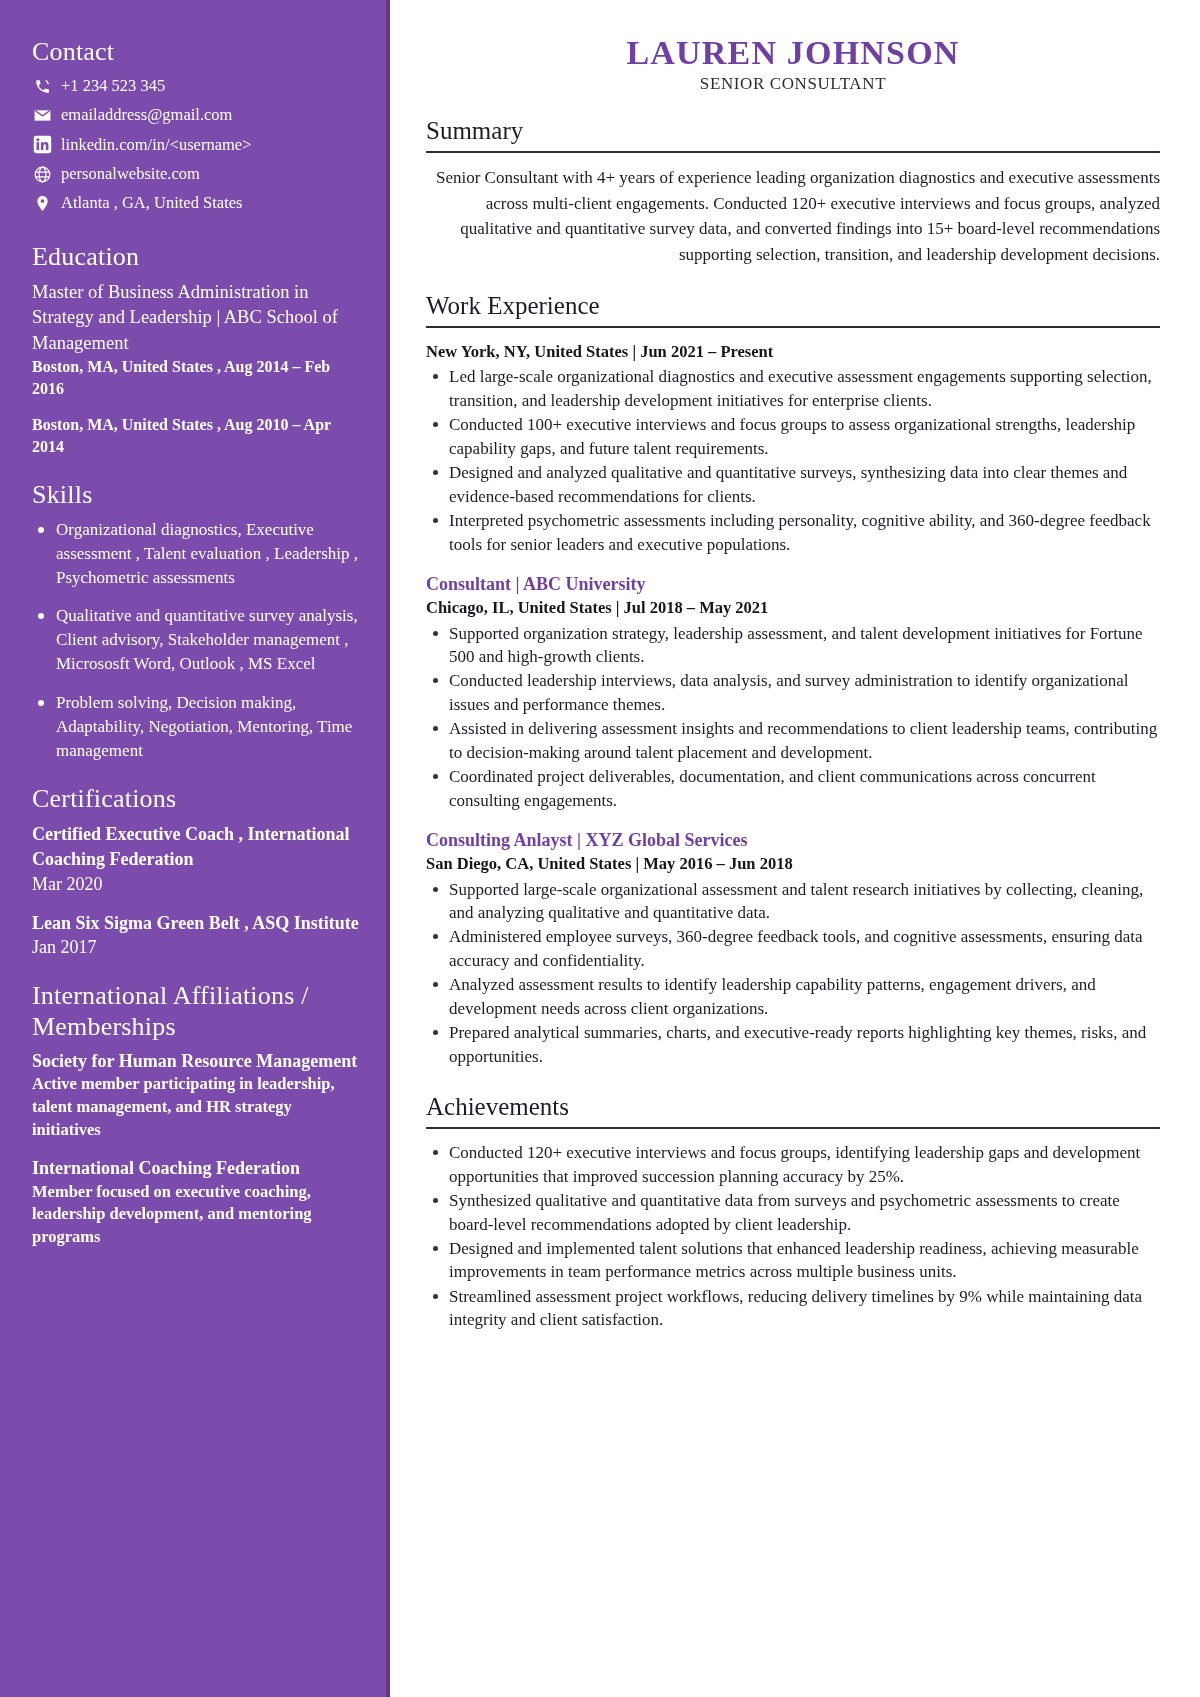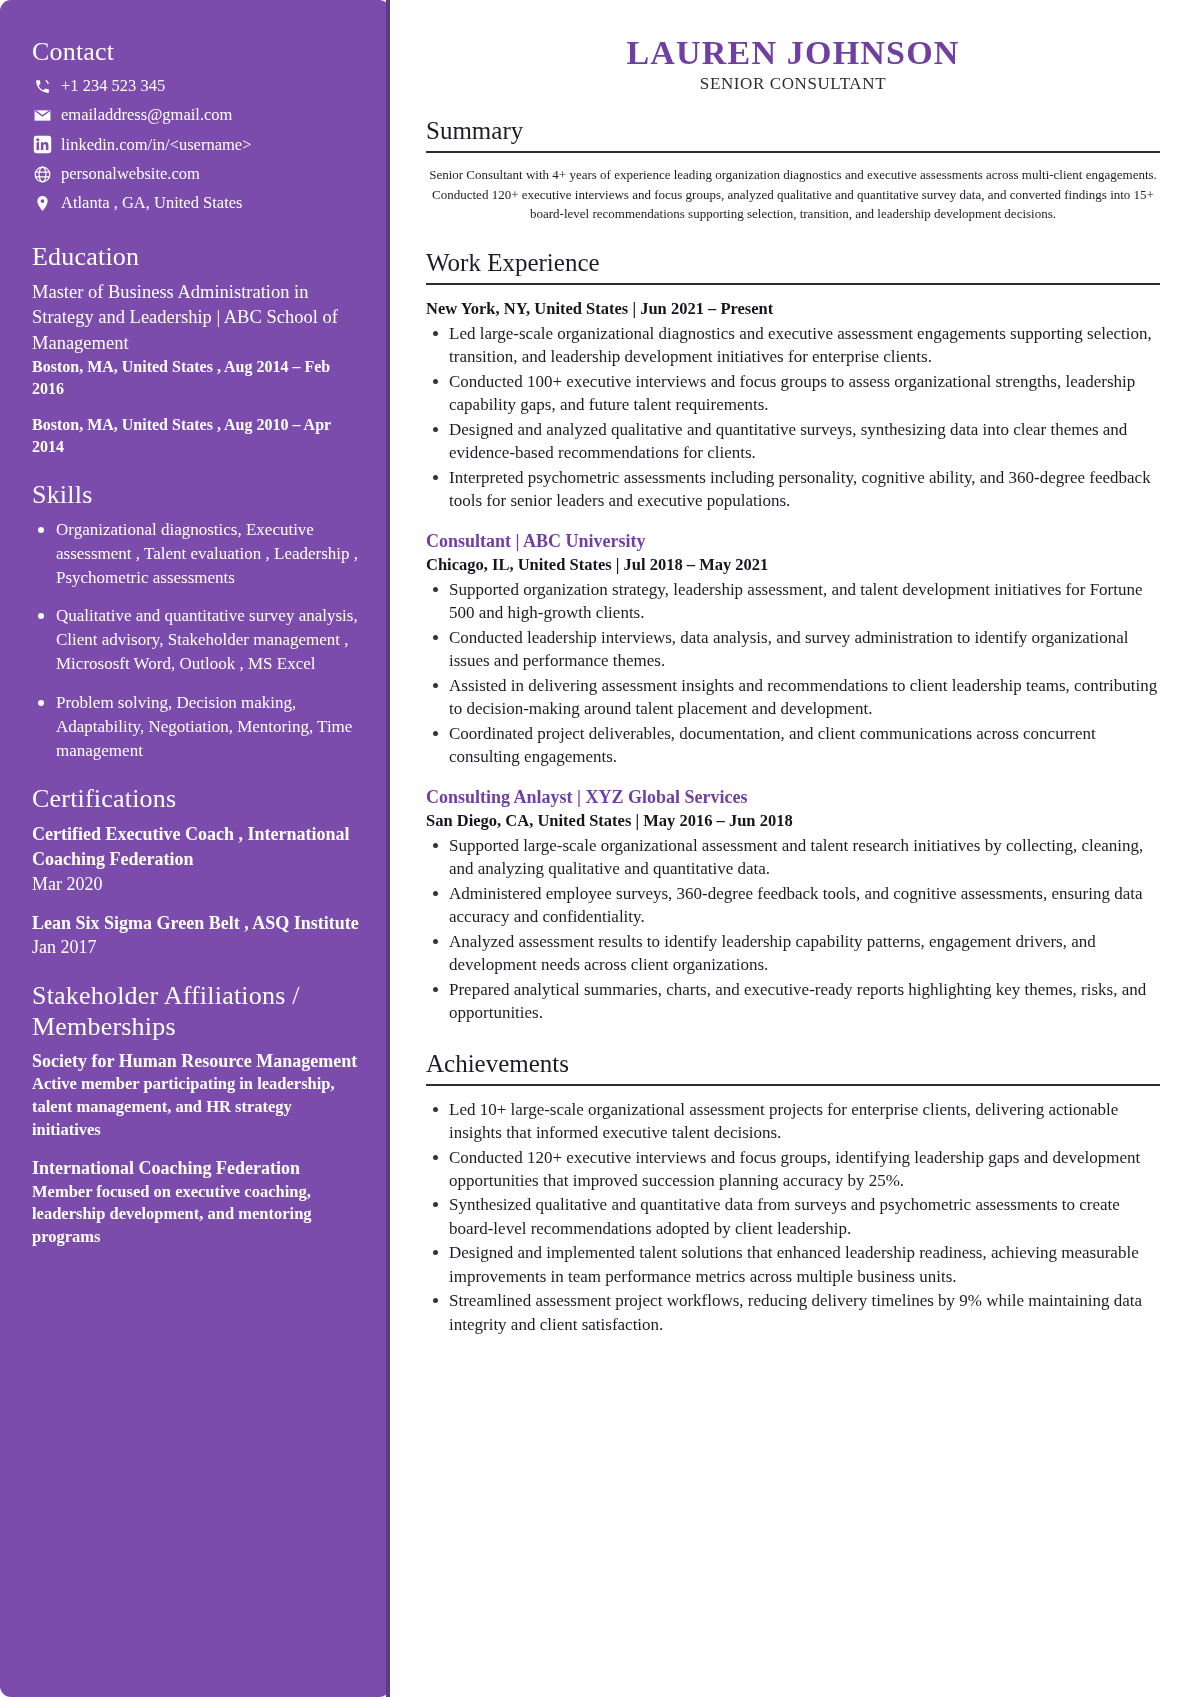--- a/index.html
+++ b/index.html
@@ -21,21 +21,20 @@
   }
 
   
   .sidebar {
     width: 390px;
     min-width: 390px;
     background: #7b4cab;
     color: #ffffff;
     padding: 36px 30px 20px 32px;
     position: relative;
-    border-radius: 11px;
   }
   .sidebar::after {
     content: "";
     position: absolute;
     top: 0; right: 0; bottom: 0;
     width: 4px;
     background: #5e3a83;
   }
 
   .side-heading {
@@ -158,24 +157,24 @@
     line-height: 1.2;
   }
   .rule {
     height: 0;
     border-top: 2.5px solid #2b2b3a;
     margin-top: 5px;
     margin-bottom: 12px;
   }
 
   .summary-text {
-    font-size: 13px;
+    font-size: 17px;
     line-height: 1.5;
     color: #1c1c28;
-    text-align: center;
+    text-align: right;
   }
 
   .block-gap { margin-top: 24px; }
 
   .job { margin-bottom: 16px; }
   .job-title {
     font-size: 18px;
     font-weight: bold;
     color: #6f3fa3;
     line-height: 1.35;
@@ -293,21 +292,21 @@
     <h2 class="side-heading section-gap-sm">Certifications</h2>
     <div class="cert-entry">
       <div class="cert-title">Certified Executive Coach , International Coaching Federation</div>
       <div class="cert-date">Mar 2020</div>
     </div>
     <div class="cert-entry">
       <div class="cert-title">Lean Six Sigma Green Belt , ASQ Institute</div>
       <div class="cert-date">Jan 2017</div>
     </div>
 
-    <h2 class="side-heading section-gap-sm tight">Stakeholder Affiliations / Memberships</h2>
+    <h2 class="side-heading section-gap-sm tight">International Affiliations / Memberships</h2>
     <div class="aff-entry">
       <div class="aff-org">Society for Human Resource Management</div>
       <div class="aff-desc">Active member participating in leadership, talent management, and HR strategy initiatives</div>
     </div>
     <div class="aff-entry">
       <div class="aff-org">International Coaching Federation</div>
       <div class="aff-desc">Member focused on executive coaching, leadership development, and mentoring programs</div>
     </div>
 
   </aside>
@@ -352,21 +351,20 @@
         <li>Supported large-scale organizational assessment and talent research initiatives by collecting, cleaning, and analyzing qualitative and quantitative data.</li>
         <li>Administered employee surveys, 360-degree feedback tools, and cognitive assessments, ensuring data accuracy and confidentiality.</li>
         <li>Analyzed assessment results to identify leadership capability patterns, engagement drivers, and development needs across client organizations.</li>
         <li>Prepared analytical summaries, charts, and executive-ready reports highlighting key themes, risks, and opportunities.</li>
       </ul>
     </div>
 
     <h2 class="main-heading block-gap">Achievements</h2>
     <div class="rule"></div>
     <ul class="bullets ach-list">
-      <li>Led 10+ large-scale organizational assessment projects for enterprise clients, delivering actionable insights that informed executive talent decisions.</li>
       <li>Conducted 120+ executive interviews and focus groups, identifying leadership gaps and development opportunities that improved succession planning accuracy by 25%.</li>
       <li>Synthesized qualitative and quantitative data from surveys and psychometric assessments to create board-level recommendations adopted by client leadership.</li>
       <li>Designed and implemented talent solutions that enhanced leadership readiness, achieving measurable improvements in team performance metrics across multiple business units.</li>
       <li>Streamlined assessment project workflows, reducing delivery timelines by 9% while maintaining data integrity and client satisfaction.</li>
     </ul>
 
   </main>
 
 </div>
 

